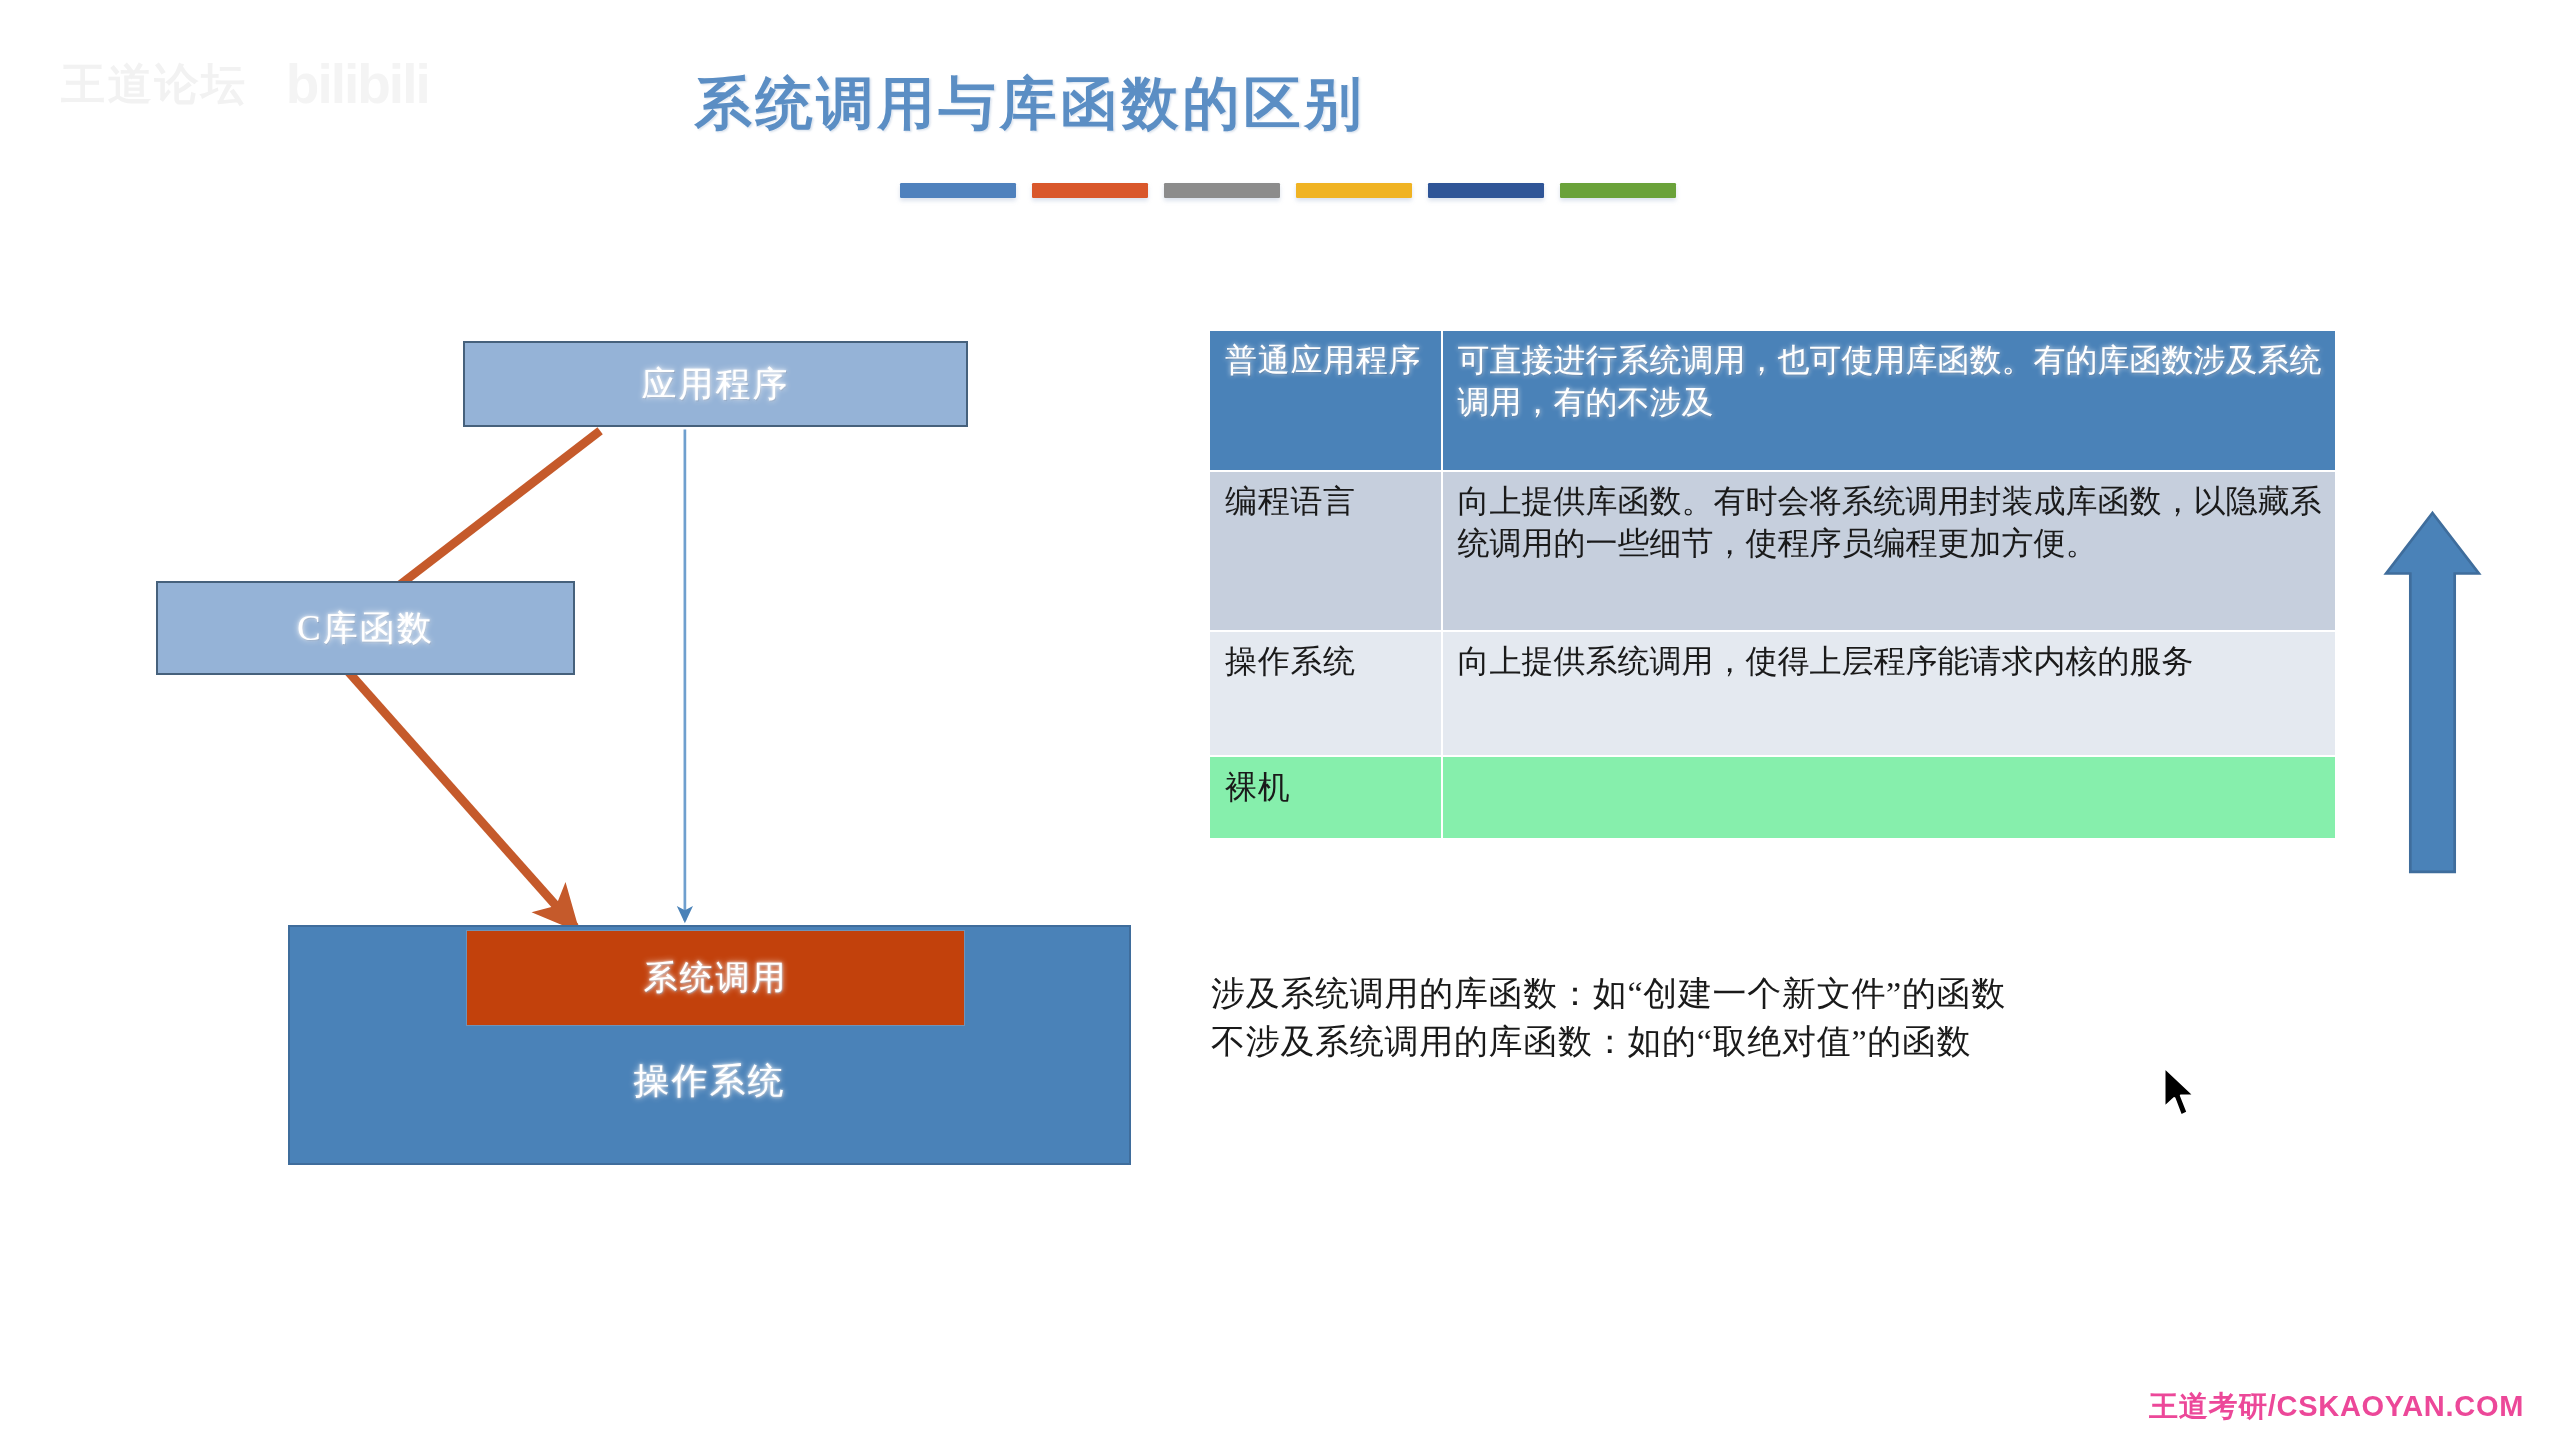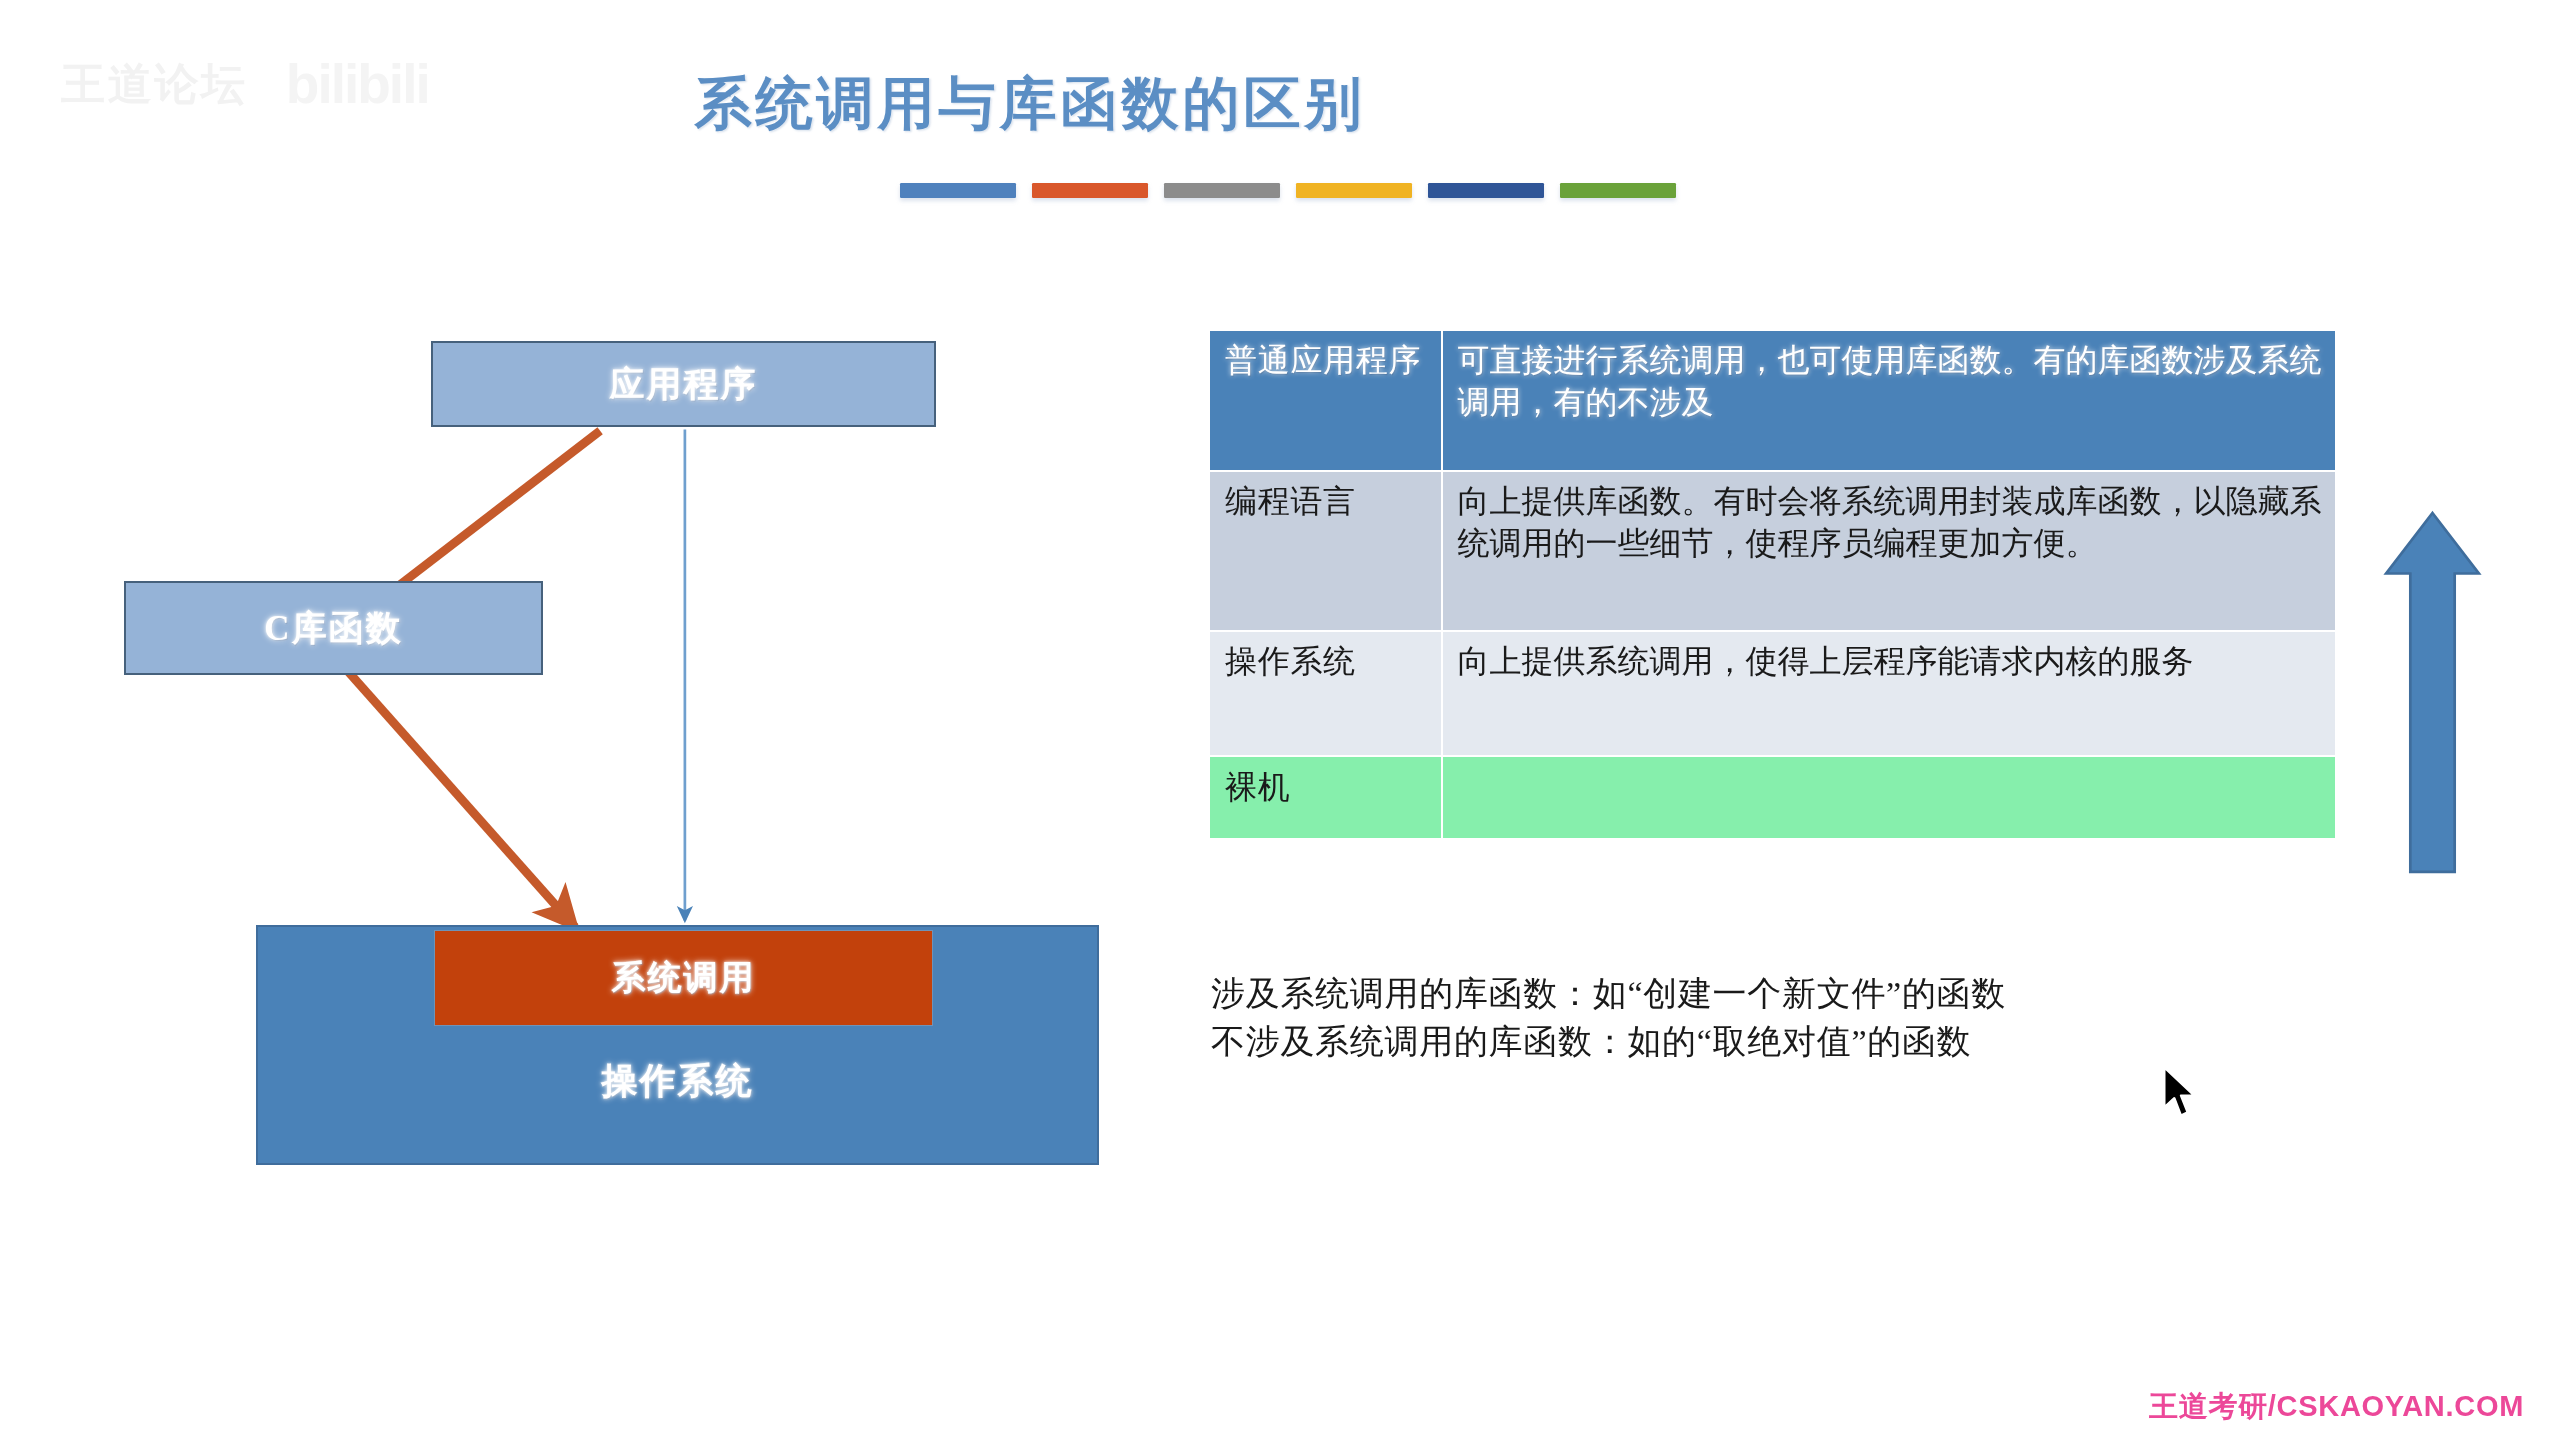--- a/index.html
+++ b/index.html
@@ -47,23 +47,24 @@
   }
   #accent-bars .bar {
     width: 116px; height: 15px; border-radius: 1.3px;
     box-shadow: 0 2.7px 4px rgba(150,170,200,.35);
   }
 
   
   .dbox {
     position: absolute; box-sizing: border-box;
     display: flex; align-items: center; justify-content: center;
-    color: #ffffff; font-weight: bold;
+    color: #ffffff; font-weight: normal;
     text-shadow: 0 0 6.7px rgba(255,255,255,.9), 0 0 2.7px rgba(255,255,255,.9), 0.7px 1.3px 1.3px rgba(60,90,130,.55);
     letter-spacing: 2px;
+    margin-left: 32px;
   }
   #box-app {
     left: 431px; top: 341px; width: 505px; height: 86px;
     background: #95b3d7; border: 2px solid #46617c;
     font-size: 35px;
   }
   #box-clib {
     left: 124px; top: 581px; width: 419px; height: 94px;
     background: #95b3d7; border: 2px solid #46617c;
     font-size: 35px;

